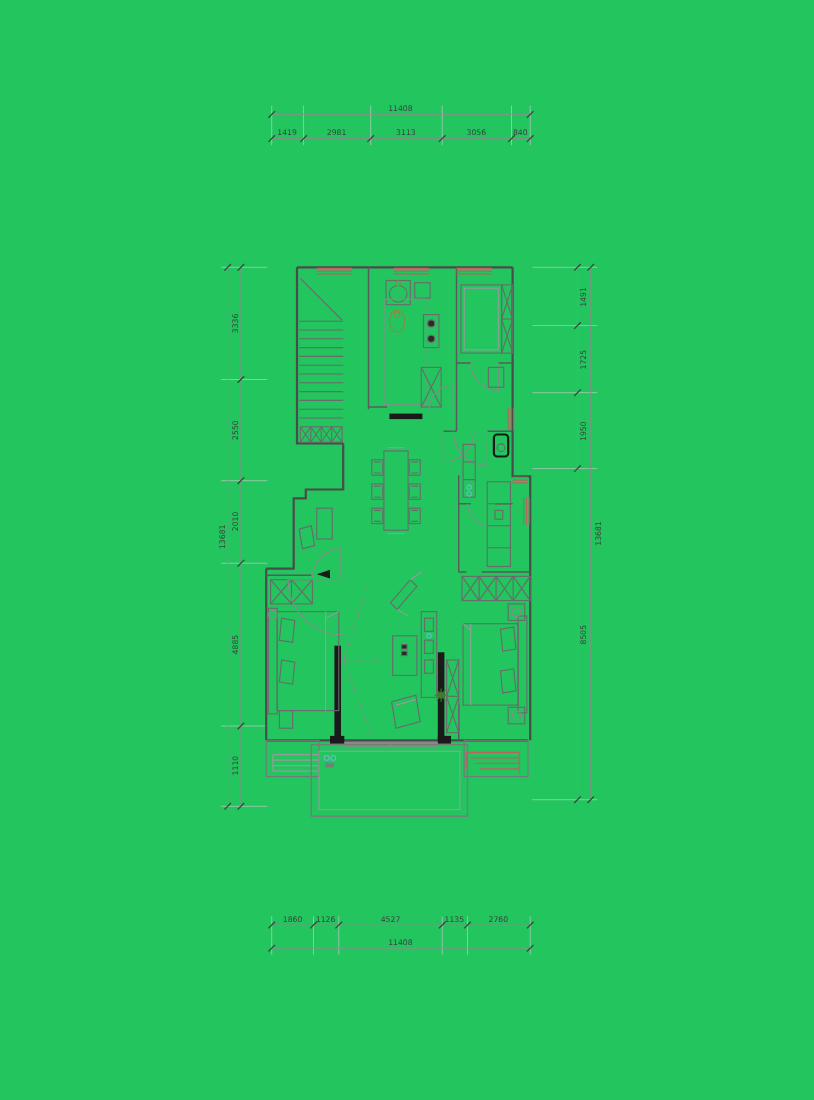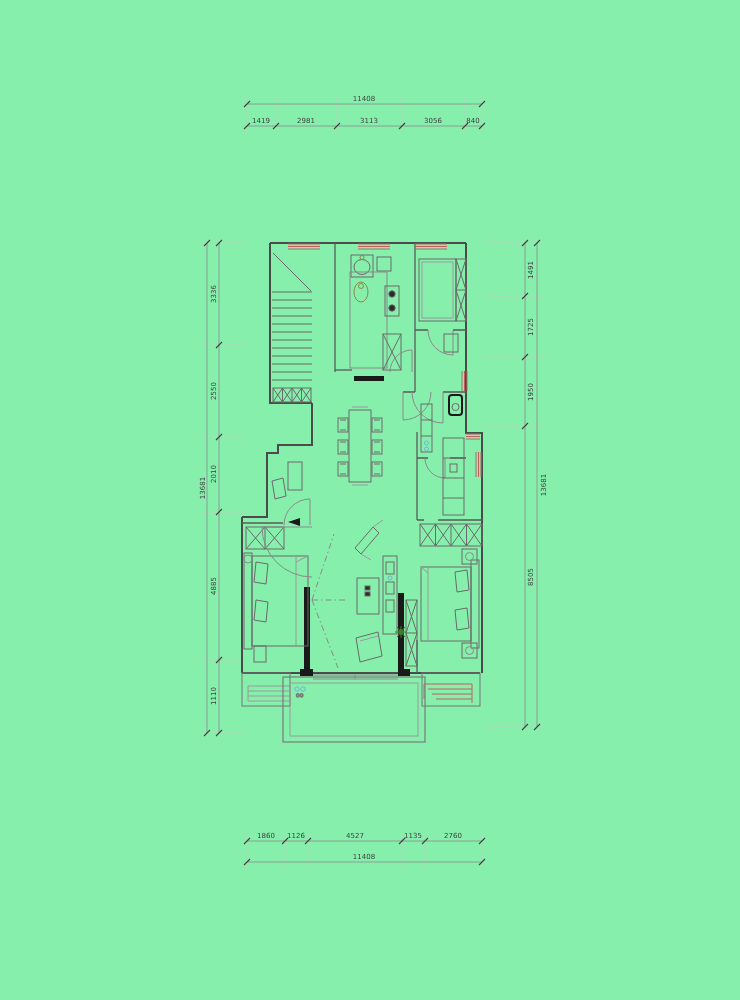--- a/index.html
+++ b/index.html
@@ -1,17 +1,17 @@
 <!DOCTYPE html>
 <html><head>
 <meta charset="utf-8">
 <style>
   html,body{margin:0;padding:0;background:#ffffff;}
   body{font-family:"DejaVu Sans", sans-serif;}
-  .page{width:740px;height:1000px;position:relative;background:#86efac;overflow:hidden;}
+  .page{width:740px;height:1000px;position:relative;background:#22c55e;overflow:hidden;}
   svg{display:block;}
   text{font-family:"DejaVu Sans", sans-serif;fill:#3f3f3f;}
   .dim-text{font-size:7px;}
   .mark-text{font-size:6px;fill:#74b3d6;}
 </style>
 </head>
 <body>
 
 <div class="page">
 <svg width="740" height="1000" viewBox="0 0 740 1000">

